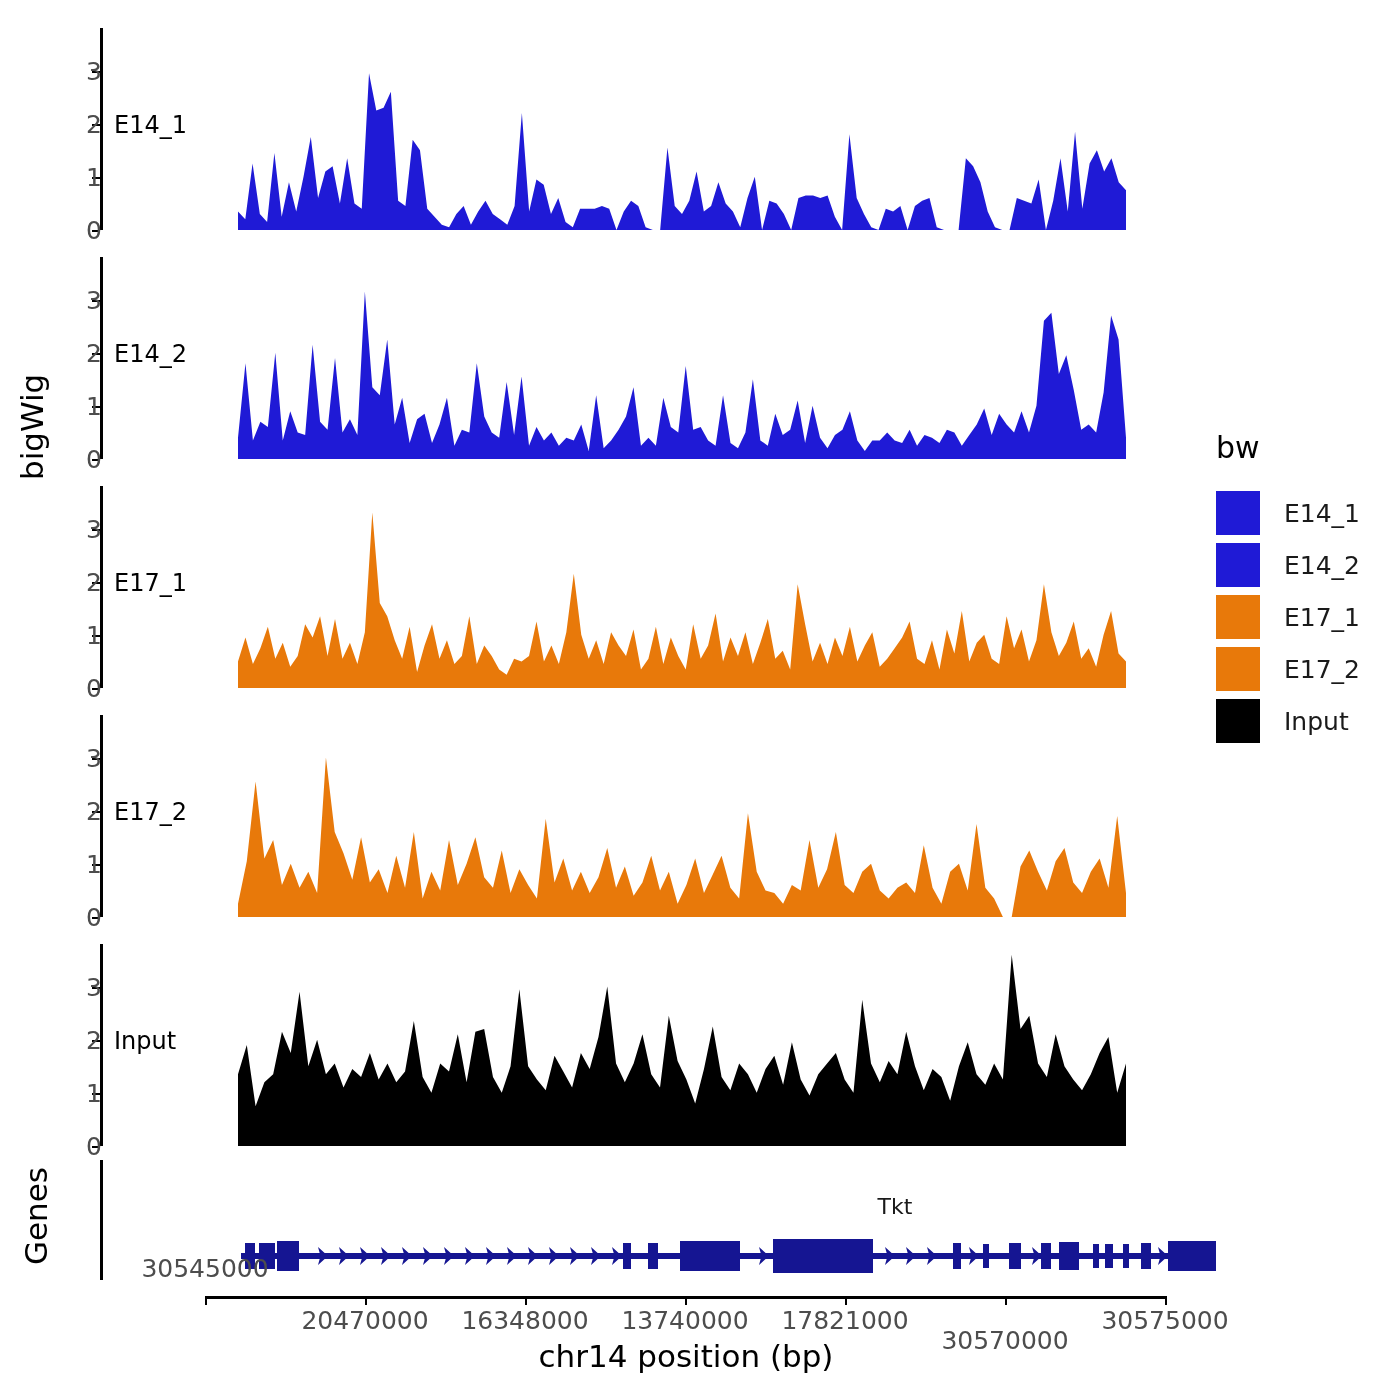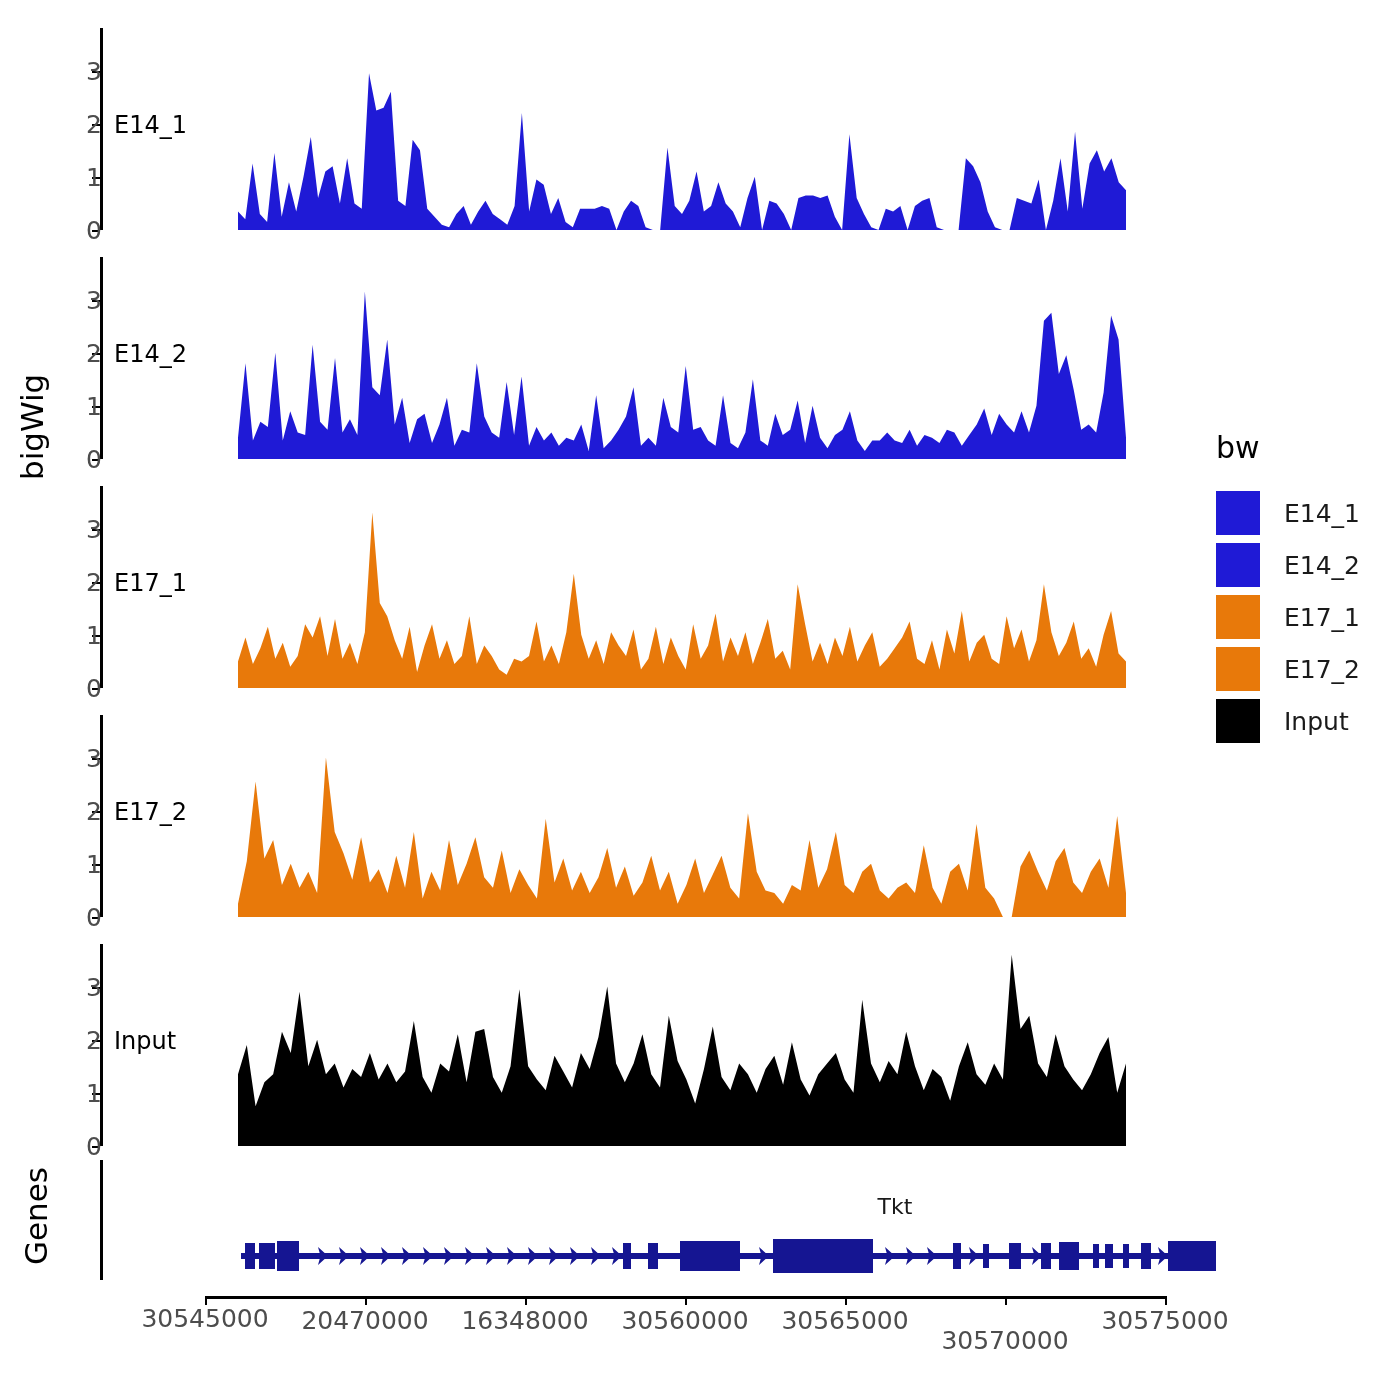--- a/index.html
+++ b/index.html
@@ -203,34 +203,35 @@
           <path d="M 776 87 L 786 96 L 776 105 L 778.5 96 Z" fill="#151592"></path>
           <path d="M 839 87 L 849 96 L 839 105 L 841.5 96 Z" fill="#151592"></path>
           <path d="M 965 87 L 975 96 L 965 105 L 967.5 96 Z" fill="#151592"></path>
         </svg>
       </div>
   </div>
 
   <div id="xaxis">
       <div class="xaxis-line" style="left: 205px; top: 1296px; width: 960px;"></div>
       <div class="xtick" style="left: 205px; top: 1296px;"></div>
-      <div class="xticklabel" style="left: 205px; top: 1304px; text-align: center;">30545000</div>
+      <div class="xticklabel" style="left: 205px; top: 1254px; text-align: center;">30545000</div>
       <div class="xtick" style="left: 365px; top: 1296px;"></div>
       <div class="xticklabel" style="left: 365px; top: 1306px;">20470000</div>
       <div class="xtick" style="left: 525px; top: 1296px;"></div>
       <div class="xticklabel" style="left: 525px; top: 1306px;">16348000</div>
       <div class="xtick" style="left: 685px; top: 1296px;"></div>
-      <div class="xticklabel" style="left: 685px; top: 1306px;">30560000</div>
+      <div class="xticklabel" style="left: 685px; top: 1306px;">13740000</div>
       <div class="xtick" style="left: 845px; top: 1296px;"></div>
-      <div class="xticklabel" style="left: 845px; top: 1306px;">30565000</div>
+      <div class="xticklabel" style="left: 845px; top: 1306px;">17821000</div>
       <div class="xtick" style="left: 1005px; top: 1296px;"></div>
       <div class="xticklabel" style="left: 1005px; top: 1306px; margin-top: 20px;">30570000</div>
       <div class="xtick" style="left: 1165px; top: 1296px;"></div>
       <div class="xticklabel" style="left: 1165px; top: 1306px;">30575000</div>
     </div>
+  <div class="xaxis-title" style="left:686px; top:1338px;">chr14 position (bp)</div>
 
   <div class="legend">
     <div class="legend-title">bw</div>
     <div id="legend-items">
         <div class="legend-row">
           <div class="legend-swatch" style="background: rgb(31, 26, 214);"></div>
           <div class="legend-text">E14_1</div>
         </div>
         <div class="legend-row">
           <div class="legend-swatch" style="background: rgb(31, 26, 214);"></div>

